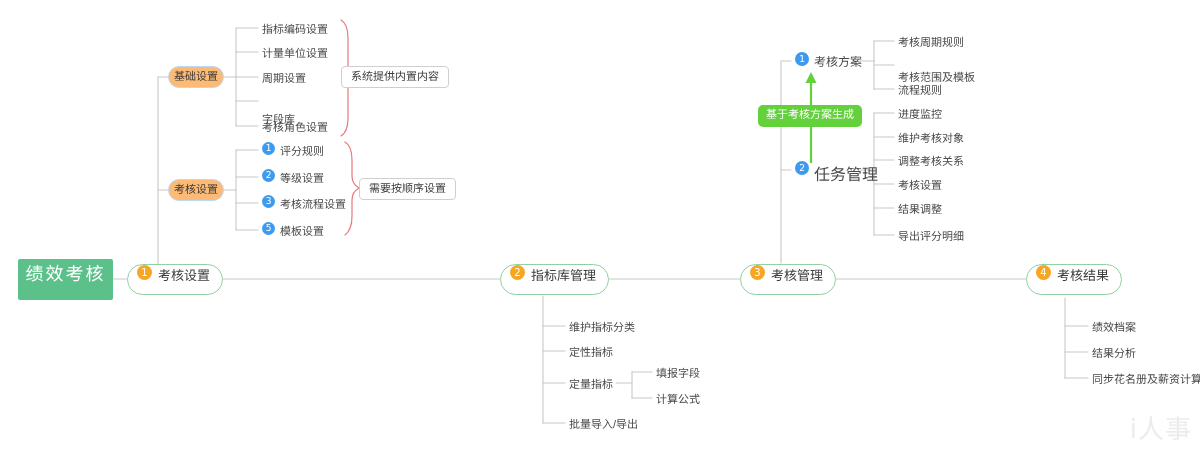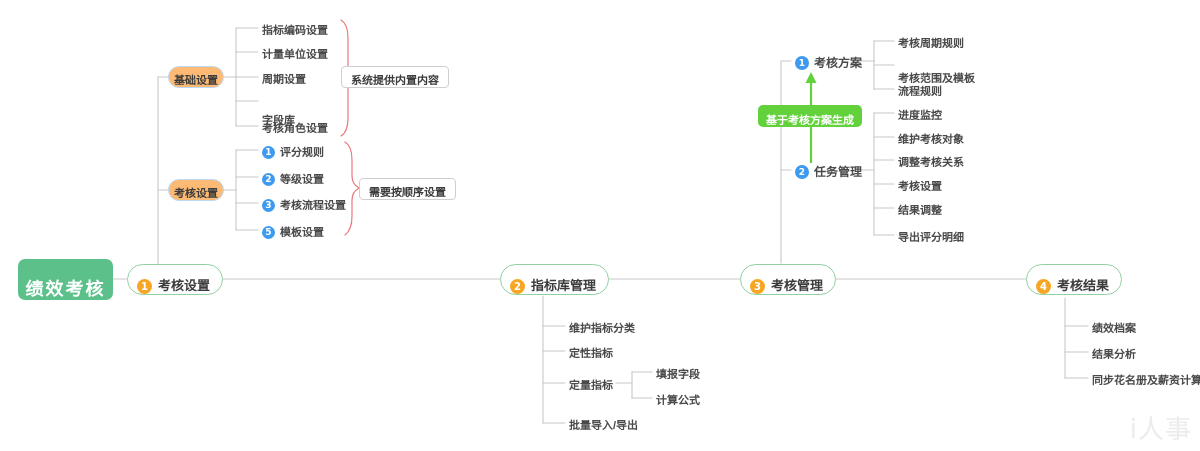--- a/index.html
+++ b/index.html
@@ -8,26 +8,26 @@
     width:1200px;height:451px;
     background:#ffffff;
     font-family:"Liberation Sans","DejaVu Sans",sans-serif;
     overflow:hidden;
     position:relative;
   }
   #canvas{position:absolute;left:0;top:0;width:1200px;height:451px;}
   svg.lines{position:absolute;left:0;top:0;width:1200px;height:451px;pointer-events:none;}
 
   
-  .node{position:absolute;box-sizing:border-box;white-space:nowrap;display:flex;align-items:flex-end;font-weight:bold;}
+  .node{position:absolute;box-sizing:border-box;white-space:nowrap;display:flex;align-items:flex-start;}
 
   
   .root{
     background:#5cc08a;color:#ffffff;
-    border-radius:7px;
+    border-radius:2px;
     font-size:18px;letter-spacing:2px;
     padding:0 12px;
     justify-content:center;
     box-shadow:0 0 0 0 rgba(0,0,0,0);
   }
 
   
   .main-node{
     background:#ffffff;
     border:1.6px solid #92d0a2;
@@ -264,21 +264,21 @@
   </div>
   <div class="node leaf" style="left:898px;top:68px;height:17px;">
     <span>考核范围及模板</span>
   </div>
   <div class="node leaf" style="left:898px;top:81px;height:17px;">
     <span>流程规则</span>
   </div>
 
   <div class="node leaf" style="left:795px;top:161px;height:18px;">
     <span class="badge blue" style="width:14px;height:14px;line-height:14px;">2</span>
-    <span style="font-size:12px;">任务管理</span>
+    <span style="font-size:16px;">任务管理</span>
   </div>
   <div class="node leaf" style="left:898px;top:105px;height:17px;">
     <span>进度监控</span>
   </div>
   <div class="node leaf" style="left:898px;top:129px;height:17px;">
     <span>维护考核对象</span>
   </div>
   <div class="node leaf" style="left:898px;top:152px;height:17px;">
     <span>调整考核关系</span>
   </div>

